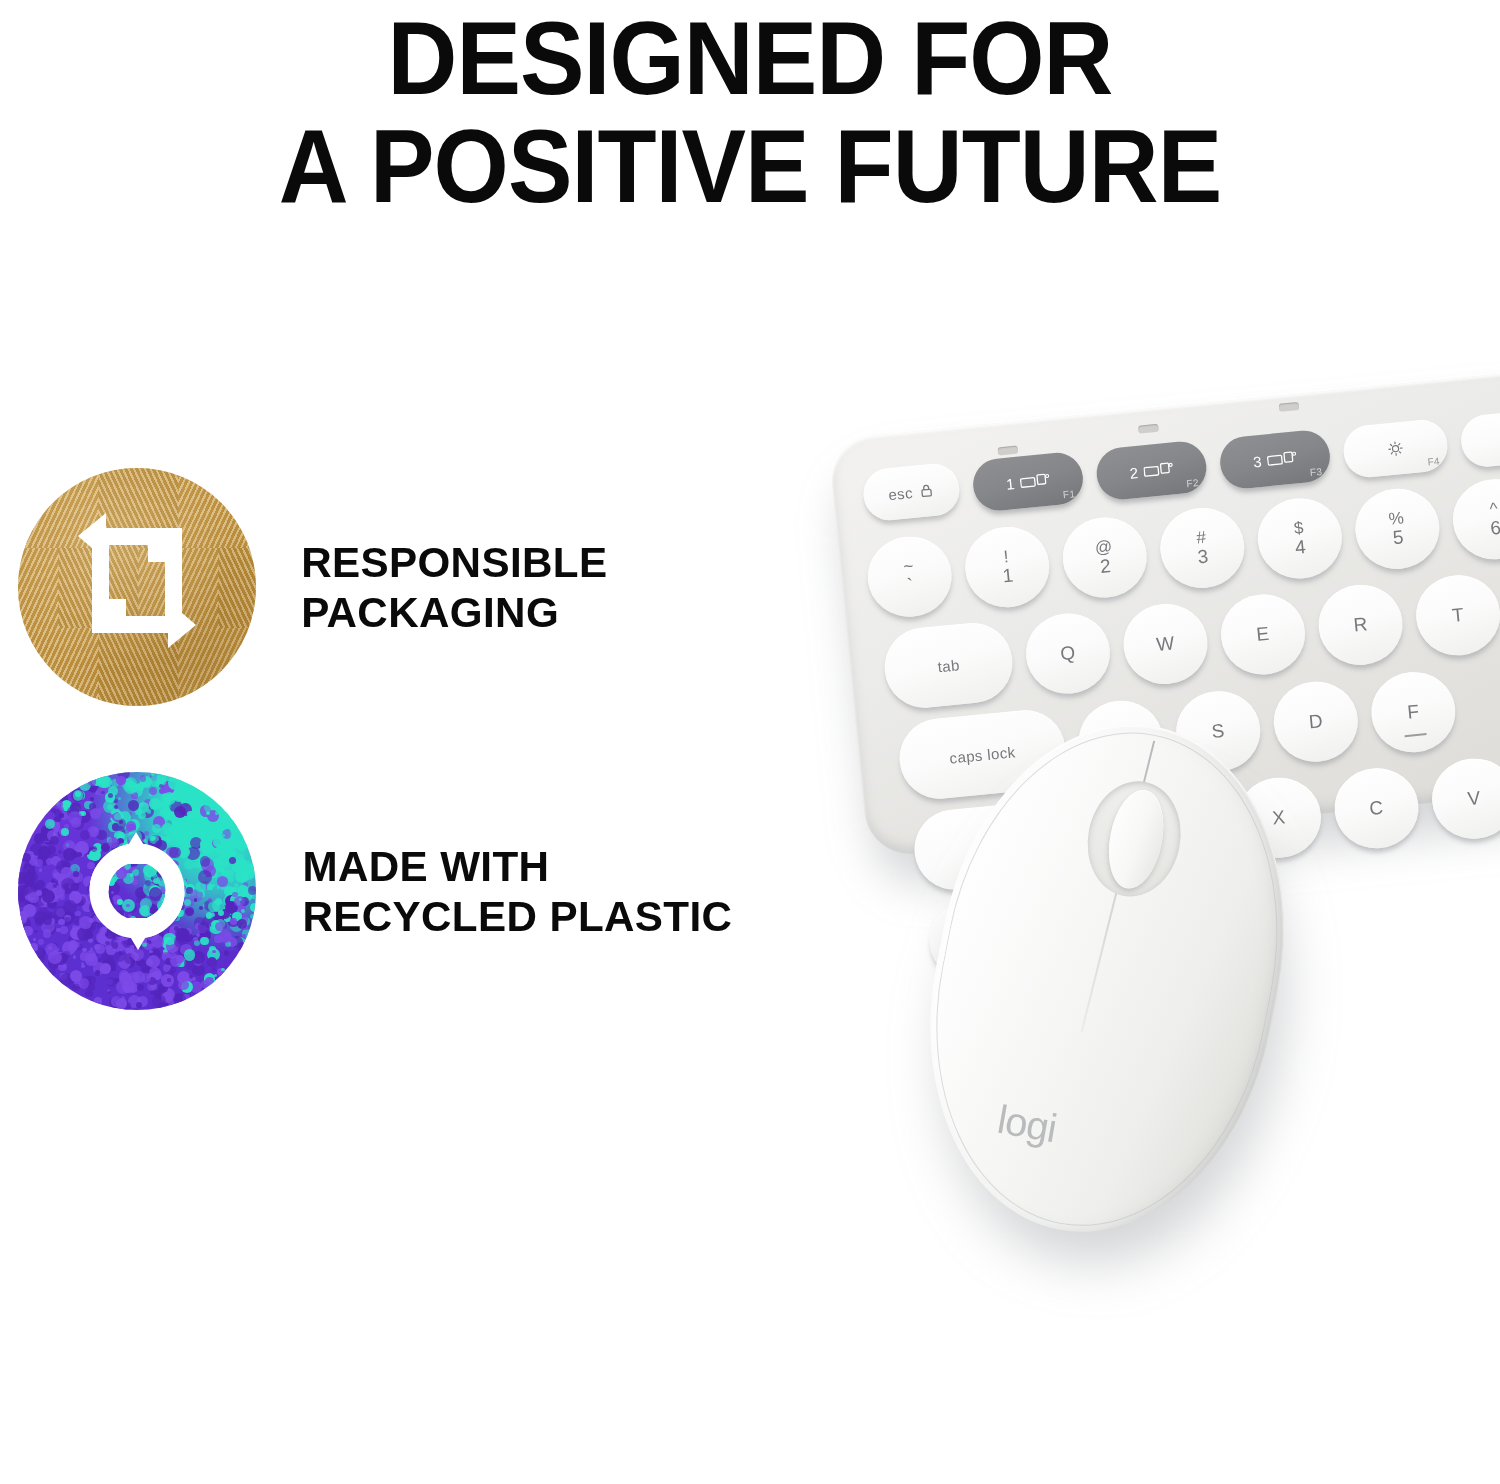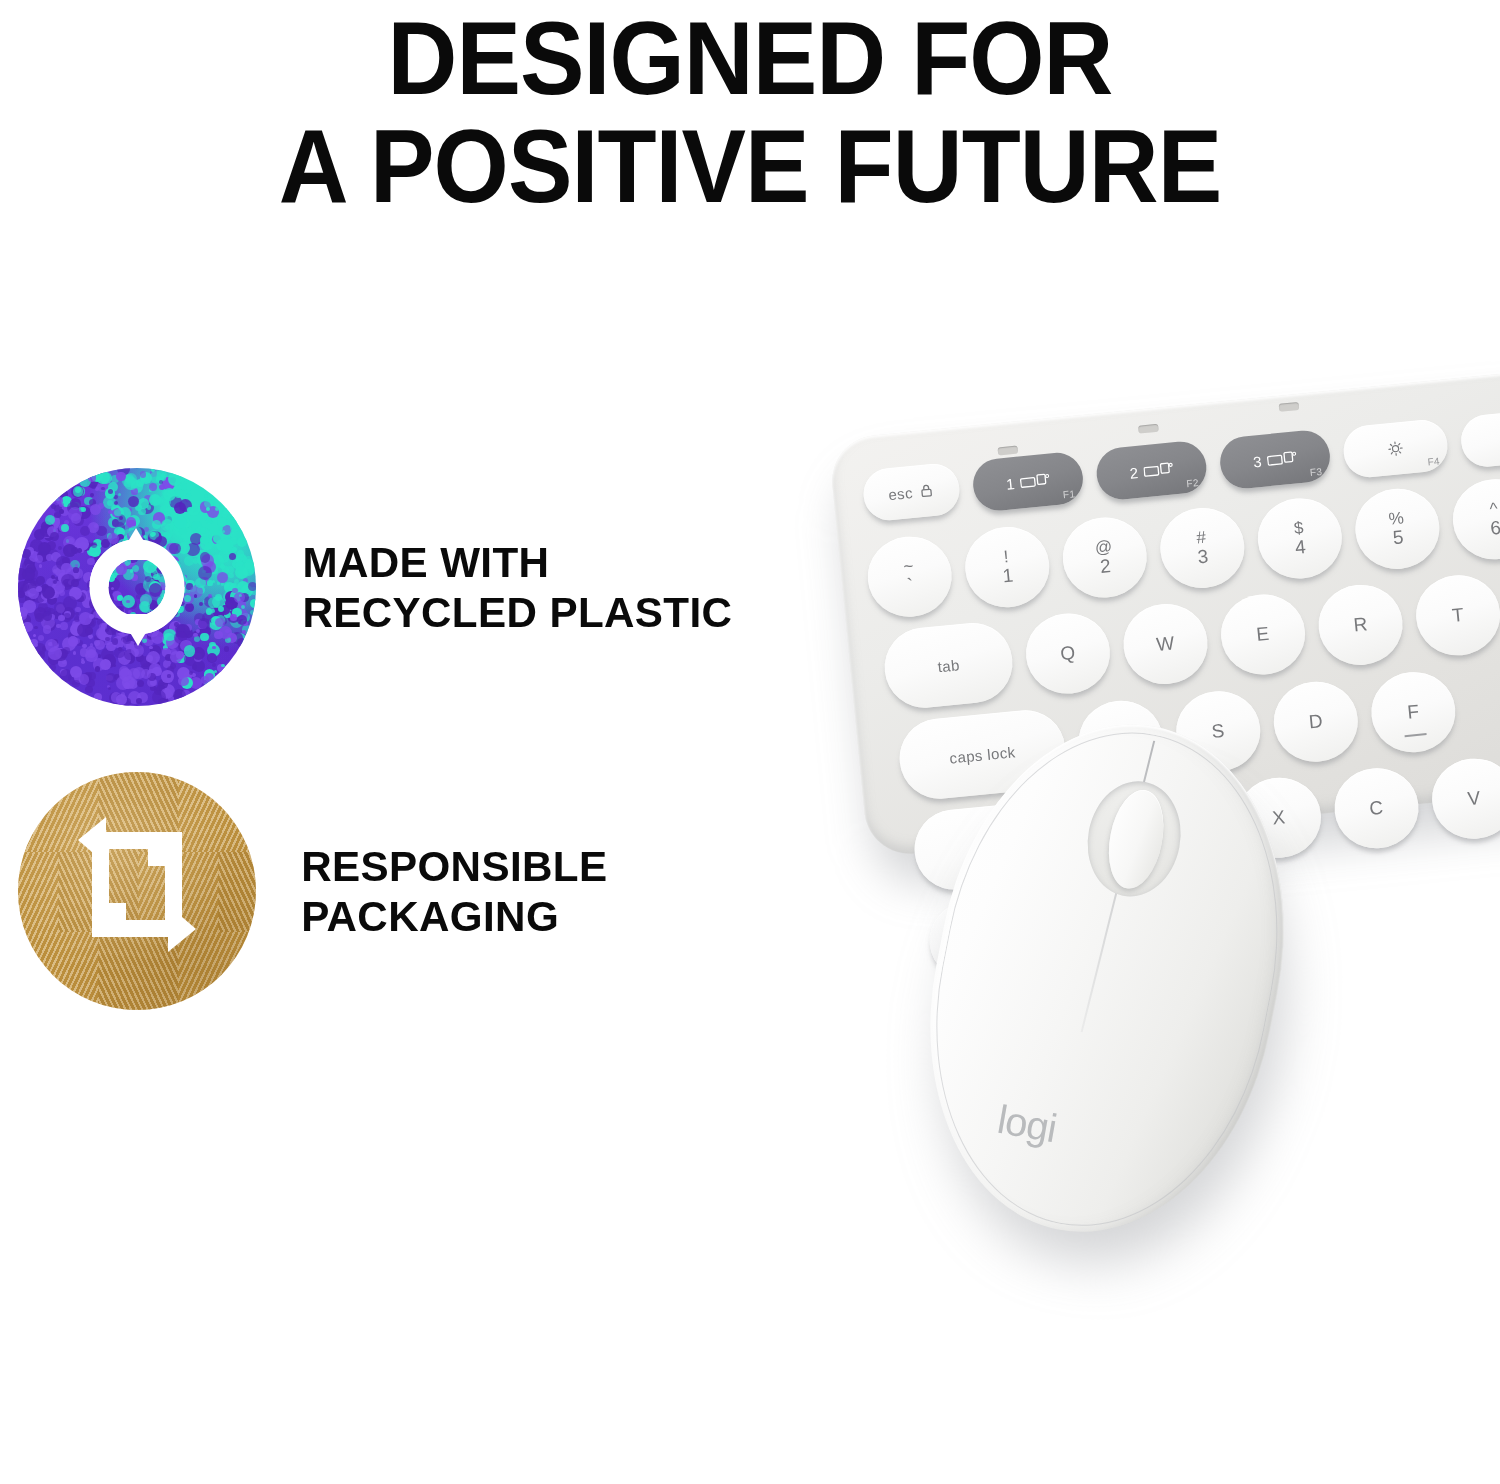--- a/index.html
+++ b/index.html
@@ -211,20 +211,54 @@
 </style>
 </head>
 <body>
 
 <div id="headline">
   <span class="hl-line">DESIGNED FOR</span>
   <span class="hl-line">A POSITIVE FUTURE</span>
 </div>
 
 <div id="badges">
+
+  <div class="badge-row">
+    <div class="badge-disc disc-pack">
+      <div id="pack-layer">
+          <div class="pack-cell" style="left: 0px; top: 0px;"></div>
+          <div class="pack-cell alt" style="left: 80px; top: 0px;"></div>
+          <div class="pack-cell" style="left: 160px; top: 0px;"></div>
+          <div class="pack-cell" style="left: -40px; top: 80px;"></div>
+          <div class="pack-cell alt" style="left: 40px; top: 80px;"></div>
+          <div class="pack-cell" style="left: 120px; top: 80px;"></div>
+          <div class="pack-cell alt" style="left: 200px; top: 80px;"></div>
+          <div class="pack-cell" style="left: 0px; top: 160px;"></div>
+          <div class="pack-cell alt" style="left: 80px; top: 160px;"></div>
+          <div class="pack-cell" style="left: 160px; top: 160px;"></div>
+        </div>
+      <div class="pack-tint"></div>
+      <svg class="disc-icon" viewBox="0 0 238 238">
+        <g fill="#ffffff">
+          <rect x="74" y="60" width="90" height="17"></rect>
+          <rect x="74" y="60" width="17" height="88"></rect>
+          <rect x="147" y="60" width="17" height="88"></rect>
+          <rect x="74" y="148" width="90" height="17"></rect>
+        </g>
+        <polygon points="88,45 88,92 60,68" fill="#ffffff"></polygon>
+        <polygon points="150,180 150,133 178,157" fill="#ffffff"></polygon>
+        <rect x="74" y="131" width="34" height="17" fill="#ffffff"></rect>
+        <rect x="130" y="77" width="34" height="17" fill="#ffffff"></rect>
+      </svg>
+    </div>
+    <div class="badge-text">
+      <span>RESPONSIBLE</span>
+      <span>PACKAGING</span>
+    </div>
+  </div>
 
   <div class="badge-row">
     <div class="badge-disc disc-plastic">
       <div id="speck-layer">
           <div class="speck" style="left: 78.159px; top: 11.2188px; width: 12.9838px; height: 12.9838px; background: rgb(125, 74, 232); opacity: 0.632771;"></div>
           <div class="speck" style="left: 93.142px; top: 35.5899px; width: 9.14258px; height: 9.14258px; background: rgb(42, 227, 198); opacity: 0.808929;"></div>
           <div class="speck" style="left: 120.492px; top: 13.8073px; width: 4.0725px; height: 4.0725px; background: rgb(42, 227, 198); opacity: 0.551999;"></div>
           <div class="speck" style="left: 144.234px; top: 56.0558px; width: 8.24467px; height: 8.24467px; background: rgb(125, 74, 232); opacity: 0.703586;"></div>
           <div class="speck" style="left: 216.834px; top: 164.871px; width: 11.6074px; height: 11.6074px; background: rgb(42, 227, 198); opacity: 0.783093;"></div>
           <div class="speck" style="left: 106.682px; top: 67.4863px; width: 3.55077px; height: 3.55077px; background: rgb(125, 74, 232); opacity: 0.560212;"></div>
@@ -1130,54 +1164,20 @@
         </g>
         <polygon points="101,146 139,146 120,178" fill="#ffffff"></polygon>
         <polygon points="137,92 99,92 118,60" fill="#ffffff"></polygon>
       </svg>
     </div>
     <div class="badge-text">
       <span>MADE WITH</span>
       <span>RECYCLED PLASTIC</span>
     </div>
   </div>
-
-  <div class="badge-row">
-    <div class="badge-disc disc-pack">
-      <div id="pack-layer">
-          <div class="pack-cell" style="left: 0px; top: 0px;"></div>
-          <div class="pack-cell alt" style="left: 80px; top: 0px;"></div>
-          <div class="pack-cell" style="left: 160px; top: 0px;"></div>
-          <div class="pack-cell" style="left: -40px; top: 80px;"></div>
-          <div class="pack-cell alt" style="left: 40px; top: 80px;"></div>
-          <div class="pack-cell" style="left: 120px; top: 80px;"></div>
-          <div class="pack-cell alt" style="left: 200px; top: 80px;"></div>
-          <div class="pack-cell" style="left: 0px; top: 160px;"></div>
-          <div class="pack-cell alt" style="left: 80px; top: 160px;"></div>
-          <div class="pack-cell" style="left: 160px; top: 160px;"></div>
-        </div>
-      <div class="pack-tint"></div>
-      <svg class="disc-icon" viewBox="0 0 238 238">
-        <g fill="#ffffff">
-          <rect x="74" y="60" width="90" height="17"></rect>
-          <rect x="74" y="60" width="17" height="88"></rect>
-          <rect x="147" y="60" width="17" height="88"></rect>
-          <rect x="74" y="148" width="90" height="17"></rect>
-        </g>
-        <polygon points="88,45 88,92 60,68" fill="#ffffff"></polygon>
-        <polygon points="150,180 150,133 178,157" fill="#ffffff"></polygon>
-        <rect x="74" y="131" width="34" height="17" fill="#ffffff"></rect>
-        <rect x="130" y="77" width="34" height="17" fill="#ffffff"></rect>
-      </svg>
-    </div>
-    <div class="badge-text">
-      <span>RESPONSIBLE</span>
-      <span>PACKAGING</span>
-    </div>
-  </div>
 </div>
 
 <div id="scene">
 
   <div id="keyboard">
     <div class="kb-shadow"></div>
     <div class="kb-body"></div>
     <div class="kb-led" style="left:168px; top:24px;"></div>
     <div class="kb-led" style="left:310px; top:16px;"></div>
     <div class="kb-led" style="left:452px; top:8px;"></div>

